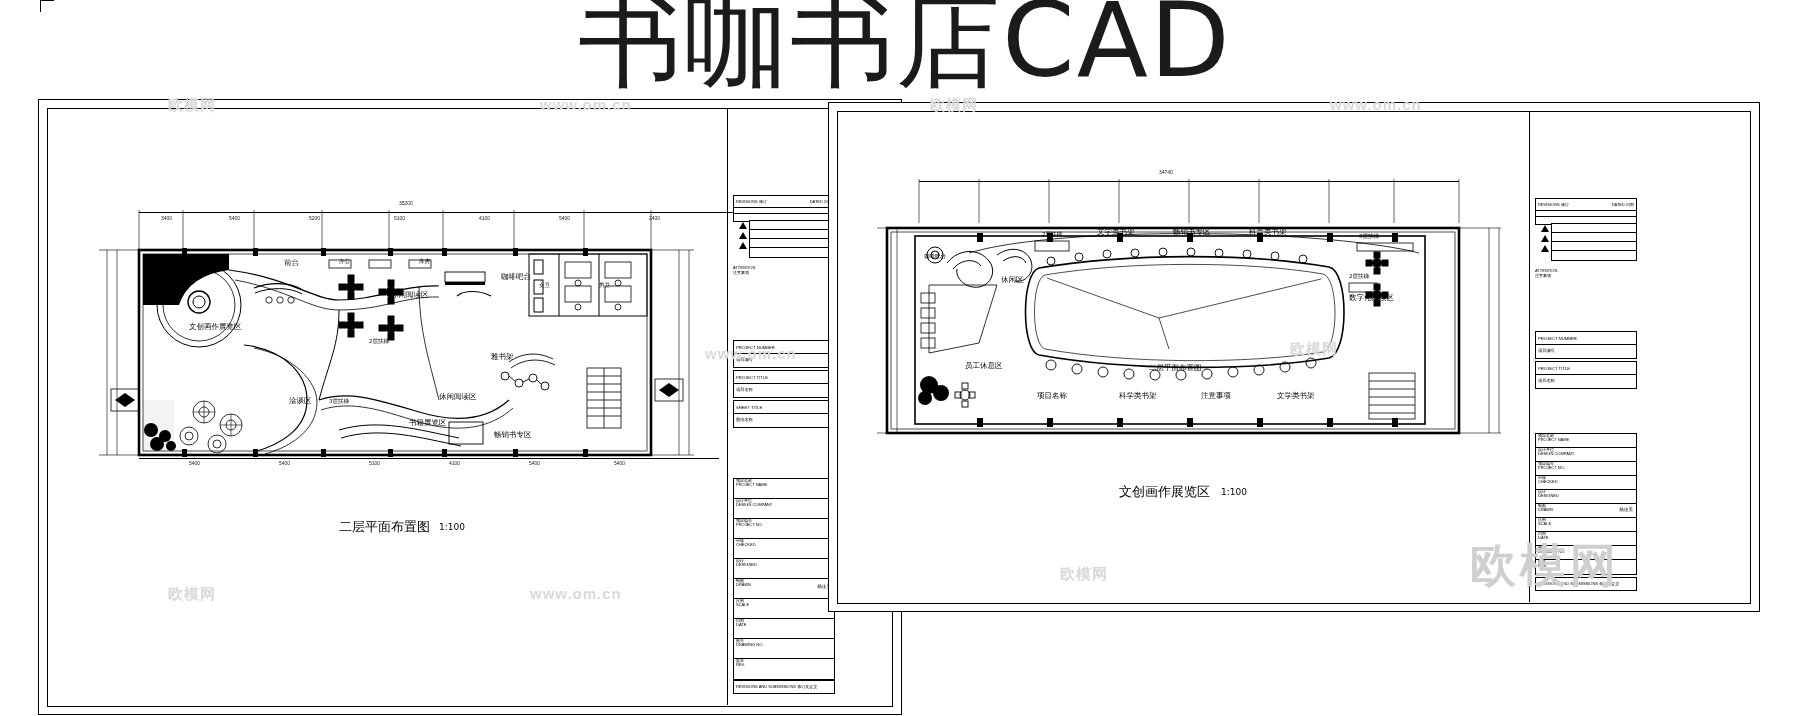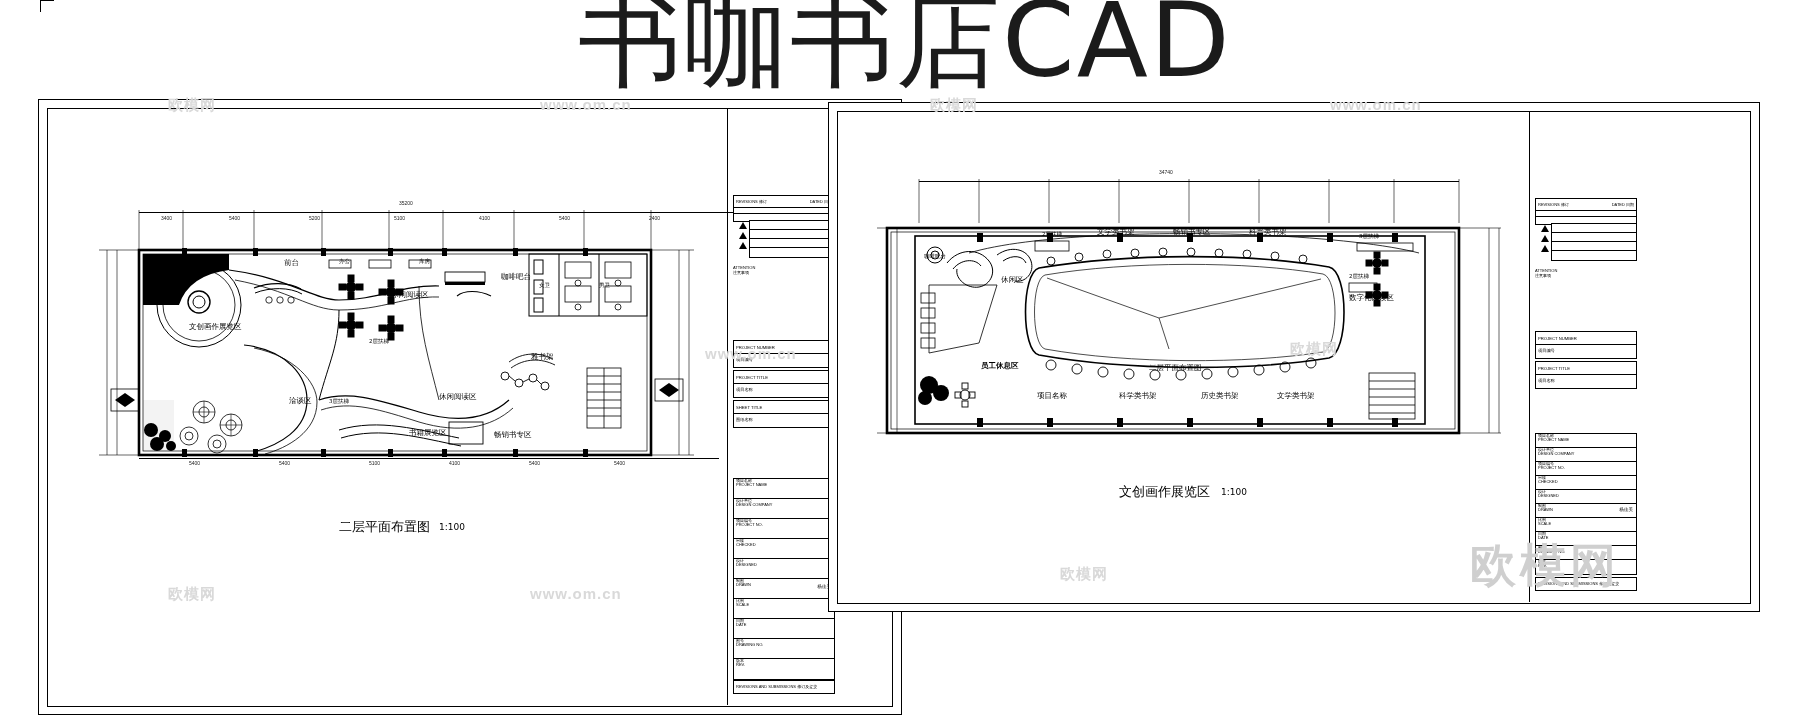--- a/index.html
+++ b/index.html
@@ -277,23 +277,23 @@
         <rect x="616" y="279" width="28" height="22"></rect>
       </g>
     </svg>
 
     <div class="roomlabel" style="left:245px;top:158px;">前台</div>
     <div class="roomlabel" style="left:462px;top:172px;">咖啡吧台</div>
     <div class="roomlabel" style="left:352px;top:190px;">休闲阅读区</div>
     <div class="roomlabel" style="left:150px;top:222px;">文创画作展览区</div>
     <div class="roomlabel" style="left:250px;top:296px;">洽谈区</div>
     <div class="roomlabel" style="left:400px;top:292px;">休闲阅读区</div>
-    <div class="roomlabel" style="left:370px;top:328px;">书籍展览区</div>
+    <div class="roomlabel" style="left:370px;top:318px;">书籍展览区</div>
     <div class="roomlabel" style="left:455px;top:330px;">畅销书专区</div>
-    <div class="roomlabel" style="left:492px;top:252px;">雅书架</div>
+    <div class="roomlabel" style="left:452px;top:252px;">雅书架</div>
     <div class="roomlabel" style="left:330px;top:238px;font-size:5.5px;">2层扶梯</div>
     <div class="roomlabel" style="left:290px;top:298px;font-size:5.5px;">3层扶梯</div>
     <div class="roomlabel" style="left:560px;top:182px;font-size:5.5px;">男卫</div>
     <div class="roomlabel" style="left:500px;top:182px;font-size:5.5px;">女卫</div>
     <div class="roomlabel" style="left:300px;top:158px;font-size:5.5px;">办公</div>
     <div class="roomlabel" style="left:380px;top:158px;font-size:5.5px;">库房</div>
 
     <div class="caption cap-main" style="left:300px;top:418px;">二层平面布置图</div>
     <div class="caption cap-scale" style="left:400px;top:422px;">1:100</div>
 
@@ -507,23 +507,23 @@
     </svg>
 
     <div class="roomlabel" style="left:268px;top:124px;">文学类书架</div>
     <div class="roomlabel" style="left:344px;top:124px;">畅销书专区</div>
     <div class="roomlabel" style="left:420px;top:124px;">科普类书架</div>
     <div class="roomlabel" style="left:520px;top:190px;">数字化阅读区</div>
     <div class="roomlabel" style="left:172px;top:172px;">休闲区</div>
     <div class="roomlabel" style="left:320px;top:260px;">二层平面布置图</div>
     <div class="roomlabel" style="left:208px;top:288px;">项目名称</div>
     <div class="roomlabel" style="left:290px;top:288px;">科学类书架</div>
-    <div class="roomlabel" style="left:372px;top:288px;">历史类书架</div>
+    <div class="roomlabel" style="left:372px;top:288px;">注意事项</div>
     <div class="roomlabel" style="left:448px;top:288px;">文学类书架</div>
-    <div class="roomlabel" style="left:152px;top:258px;font-weight:bold;">员工休息区</div>
+    <div class="roomlabel" style="left:136px;top:258px;">员工休息区</div>
     <div class="roomlabel" style="left:213px;top:128px;font-size:5.5px;">2层扶梯</div>
     <div class="roomlabel" style="left:520px;top:170px;font-size:5.5px;">2层扶梯</div>
     <div class="roomlabel" style="left:530px;top:130px;font-size:5.5px;">3层扶梯</div>
     <div class="roomlabel" style="left:95px;top:150px;font-size:5.5px;">咖啡吧台</div>
 
     <div class="caption cap-main" style="left:290px;top:380px;">文创画作展览区</div>
     <div class="caption cap-scale" style="left:392px;top:384px;">1:100</div>
 
     <div class="vline" style="left:700px;top:8px;height:491px;"></div>
 

